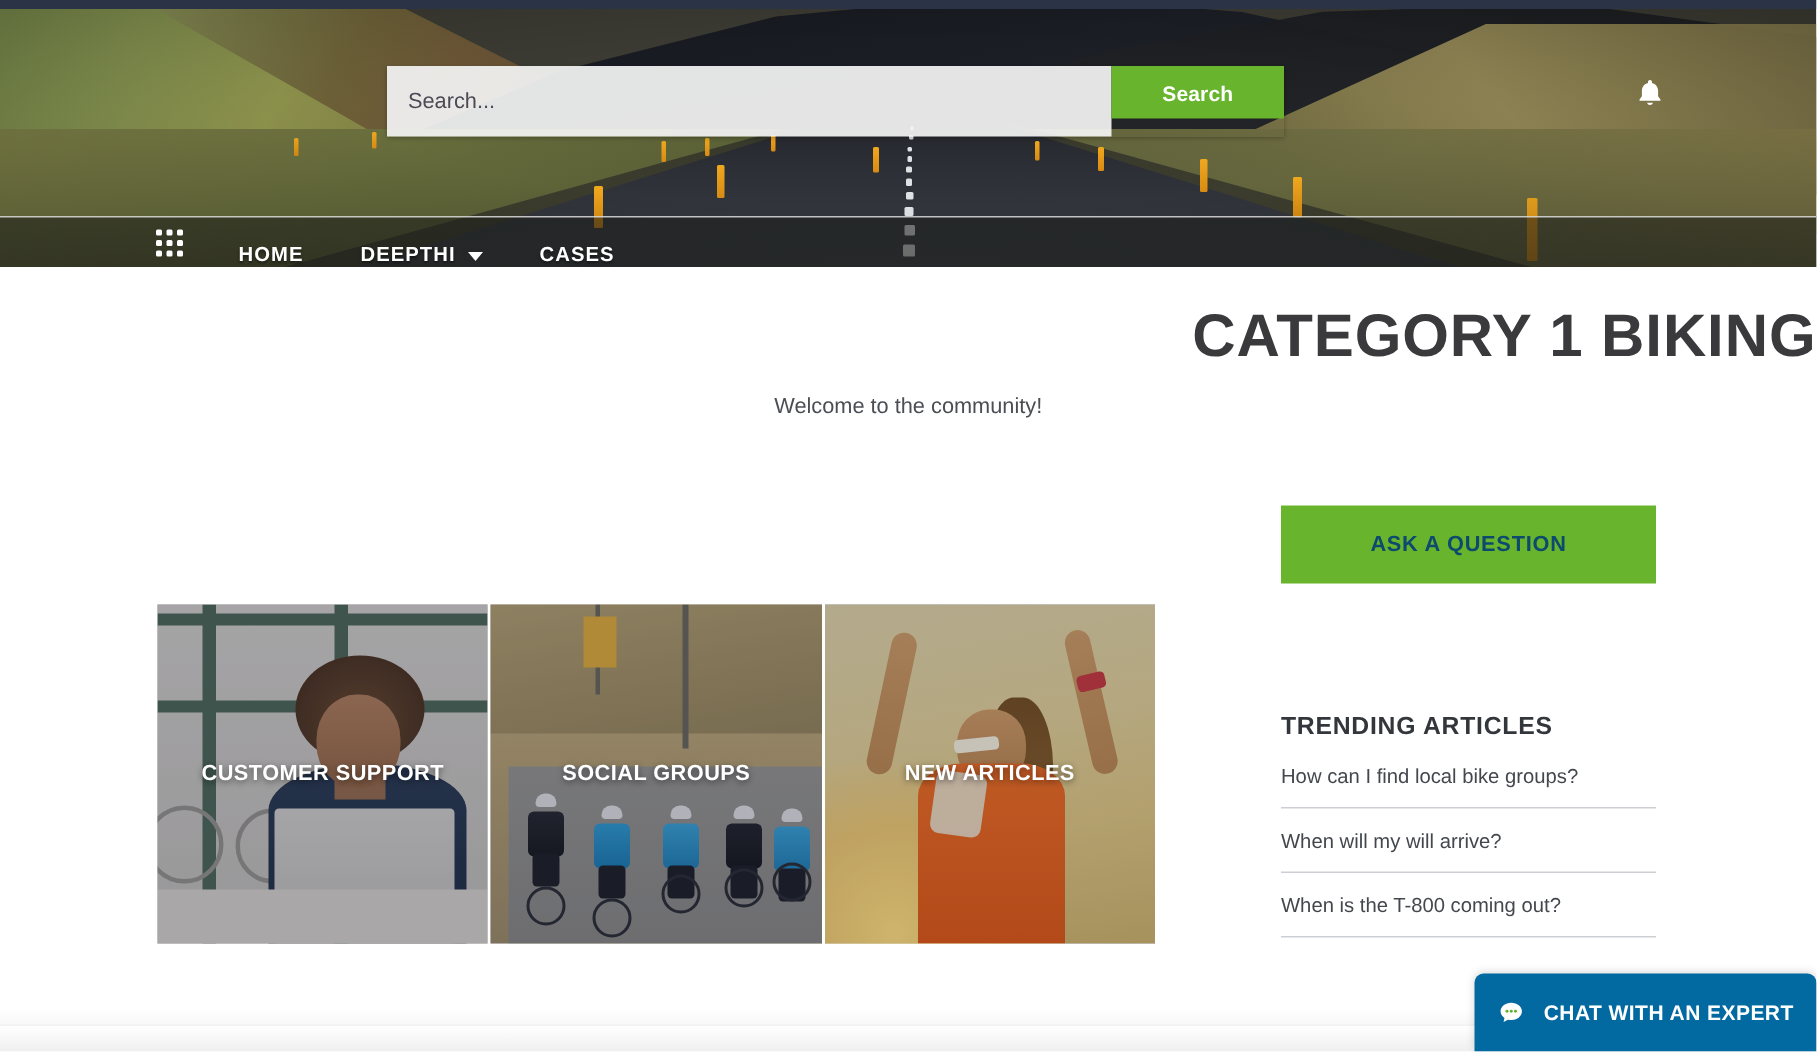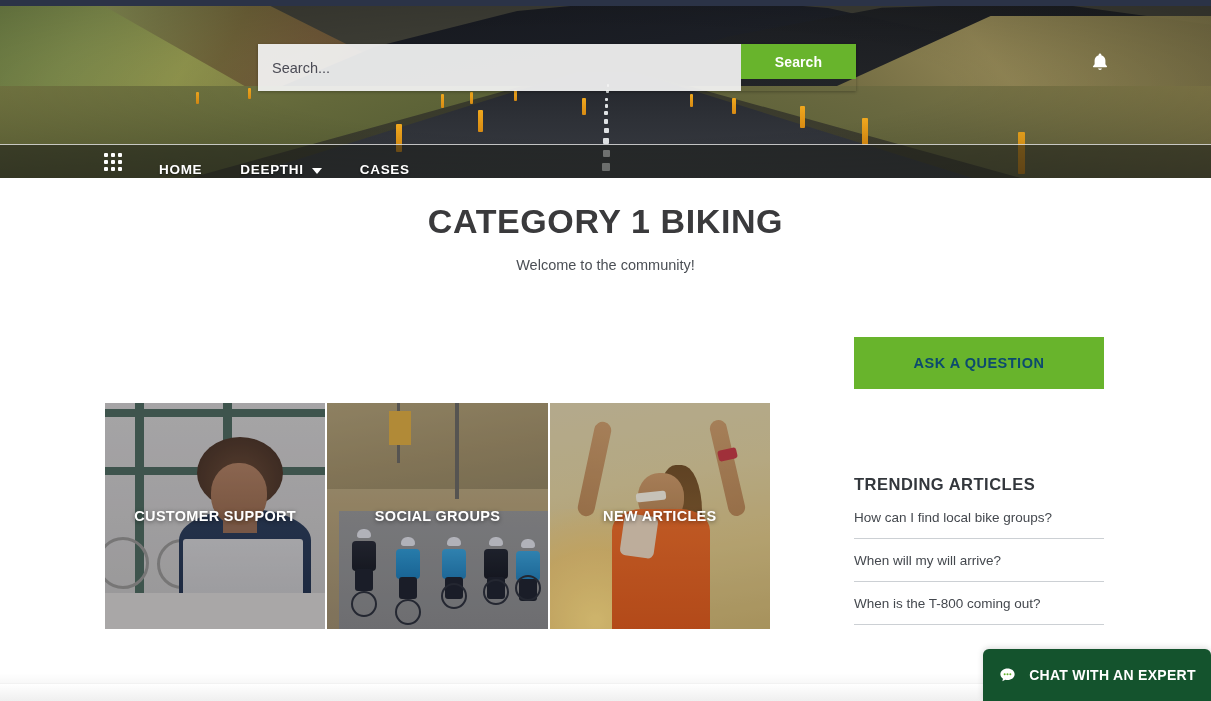--- a/index.html
+++ b/index.html
@@ -280,24 +280,25 @@
 
   
   .title-block {
     position: absolute;
     top: 202px; left: 0;
     width: 1211px;
     text-align: center;
   }
   .page-title {
     margin: 0;
-    font-size: 34px;
+    font-size: 40px;
     font-weight: bold;
     letter-spacing: .6px;
     color: #3a3a3c;
+    text-align: right;
   }
   .page-subtitle {
     margin: 16px 0 0 0;
     font-size: 14.5px;
     color: #4b4f55;
     font-weight: normal;
   }
 
   
   .tabs-wrap {
@@ -460,21 +461,21 @@
     left: 0; bottom: 16px;
     width: 1211px; height: 12px;
     background: linear-gradient(180deg, rgba(255,255,255,0) 0%, rgba(0,0,0,.035) 100%);
   }
 
   
   .chat-widget {
     position: absolute;
     right: 0px; bottom: 0px;
     width: 228px; height: 52px;
-    background: #14532d;
+    background: #0369a1;
     border-radius: 6px 6px 0 0;
     display: flex;
     align-items: center;
     justify-content: center;
     gap: 12px;
     cursor: pointer;
     box-shadow: 0 -1px 6px rgba(0,0,0,.15);
   }
   .chat-bubble-icon { display: block; }
   .chat-label {

